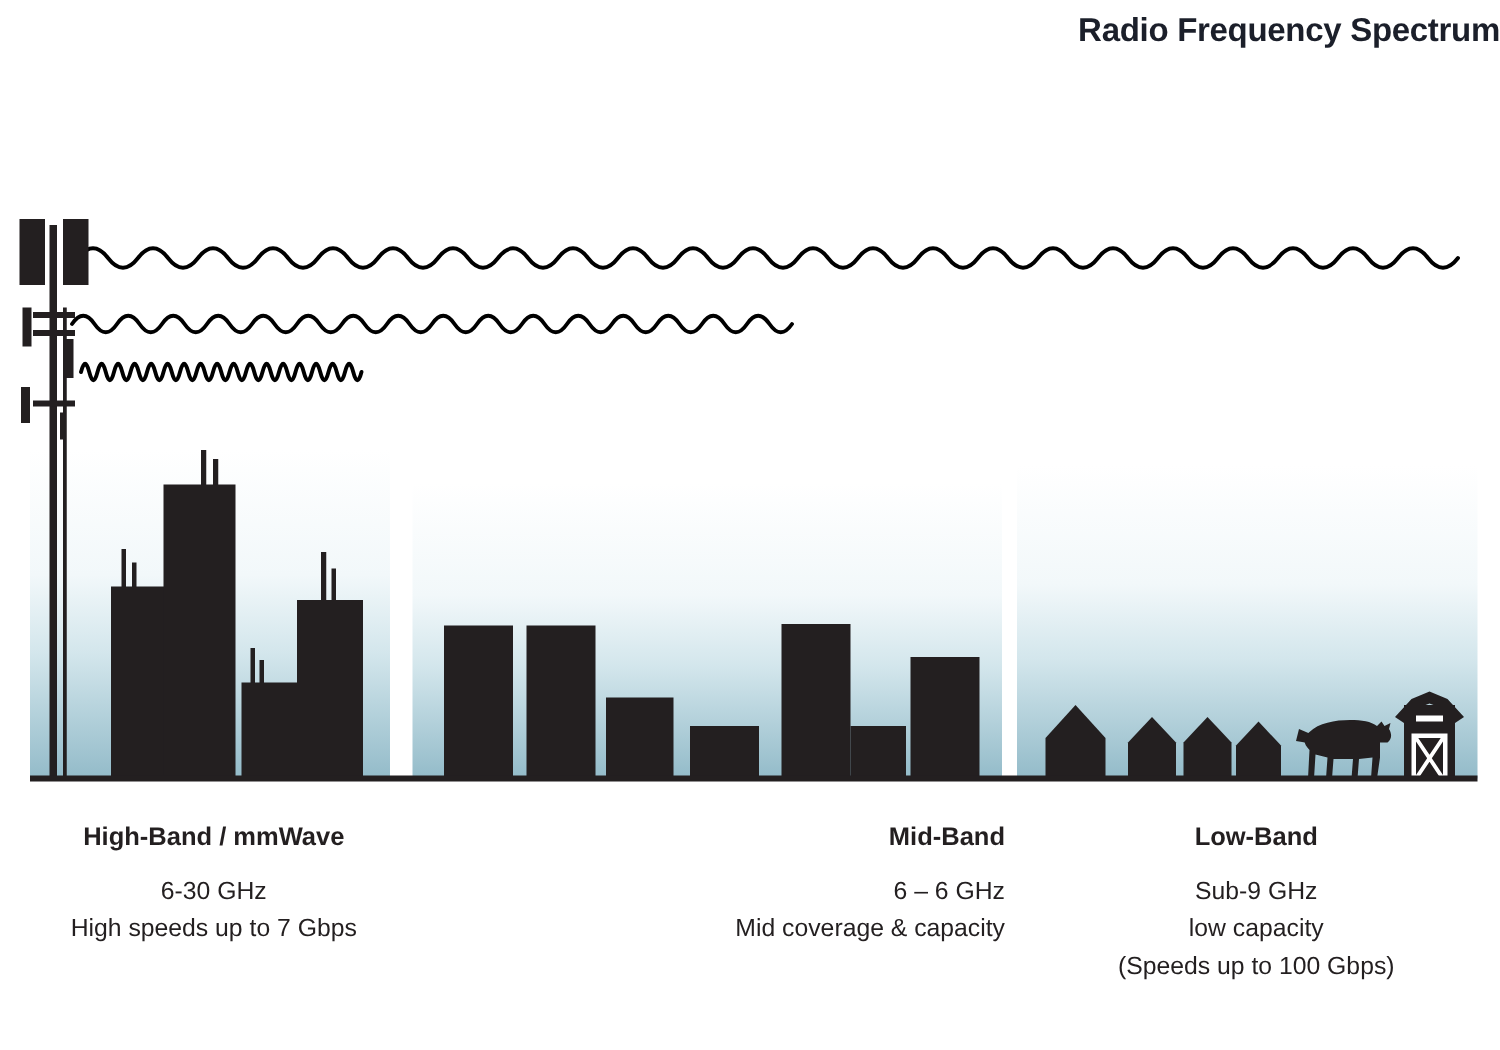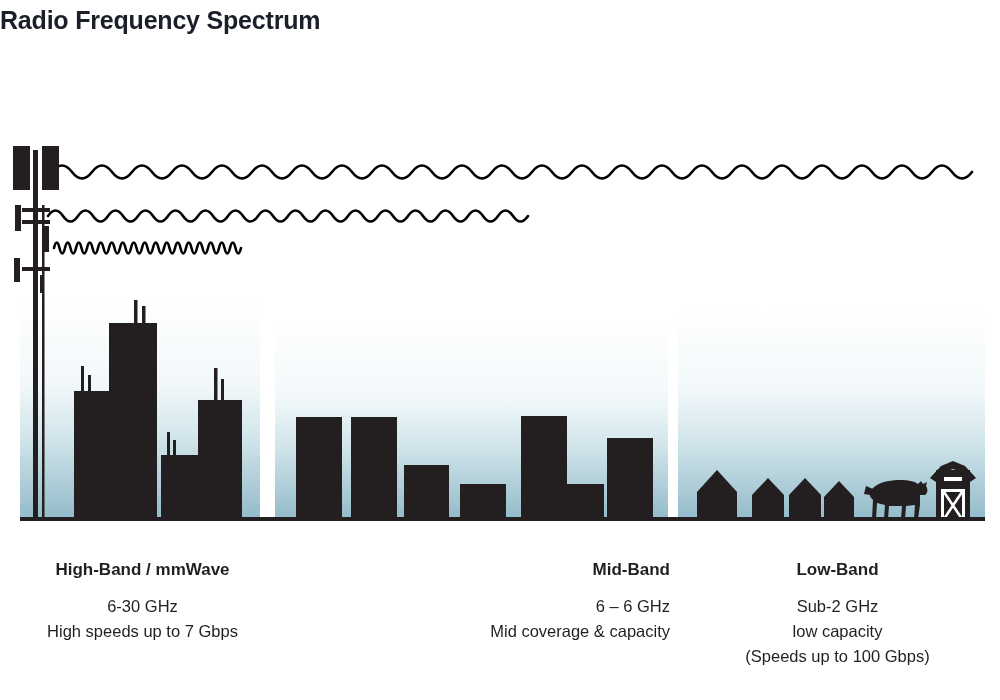--- a/index.html
+++ b/index.html
@@ -14,22 +14,22 @@
     overflow: hidden;
     font-family: "Liberation Sans", sans-serif;
     color: #231f20;
   }
 
   #page-title {
     position: absolute;
     top: 0;
     left: 0;
     width: 1000px;
-    text-align: left;
-    font-size: 25px;
+    text-align: right;
+    font-size: 22px;
     font-weight: bold;
     letter-spacing: -0.2px;
     color: #1b1f2a;
     line-height: 32px;
     padding-top: 4px;
   }
 
   #scene {
     position: absolute;
     left: 0;
@@ -41,21 +41,20 @@
   .band-caption {
     position: absolute;
     text-align: center;
   }
   .band-title {
     font-size: 17px;
     font-weight: bold;
     color: #231f20;
     line-height: 22px;
     white-space: nowrap;
-    margin-top: 12px;
   }
   .band-lines {
     font-size: 16.5px;
     font-weight: normal;
     color: #231f20;
     line-height: 25px;
     margin-top: 13px;
   }
   .band-lines div { white-space: nowrap; }
 
@@ -249,17 +248,17 @@
   <div class="band-title">Mid-Band</div>
   <div class="band-lines">
     <div>6 – 6 GHz</div>
     <div>Mid coverage &amp; capacity</div>
   </div>
 </div>
 
 <div class="band-caption" id="cap-low">
   <div class="band-title">Low-Band</div>
   <div class="band-lines">
-    <div>Sub-2 GHz</div>
+    <div>Sub-9 GHz</div>
     <div>low capacity</div>
     <div>(Speeds up to 100 Gbps)</div>
   </div>
 </div>
 
 </body></html>

